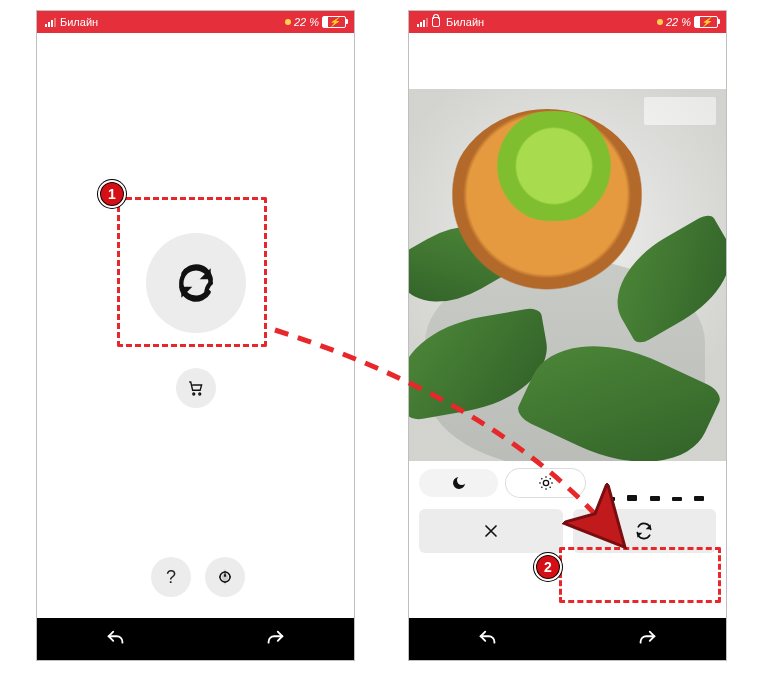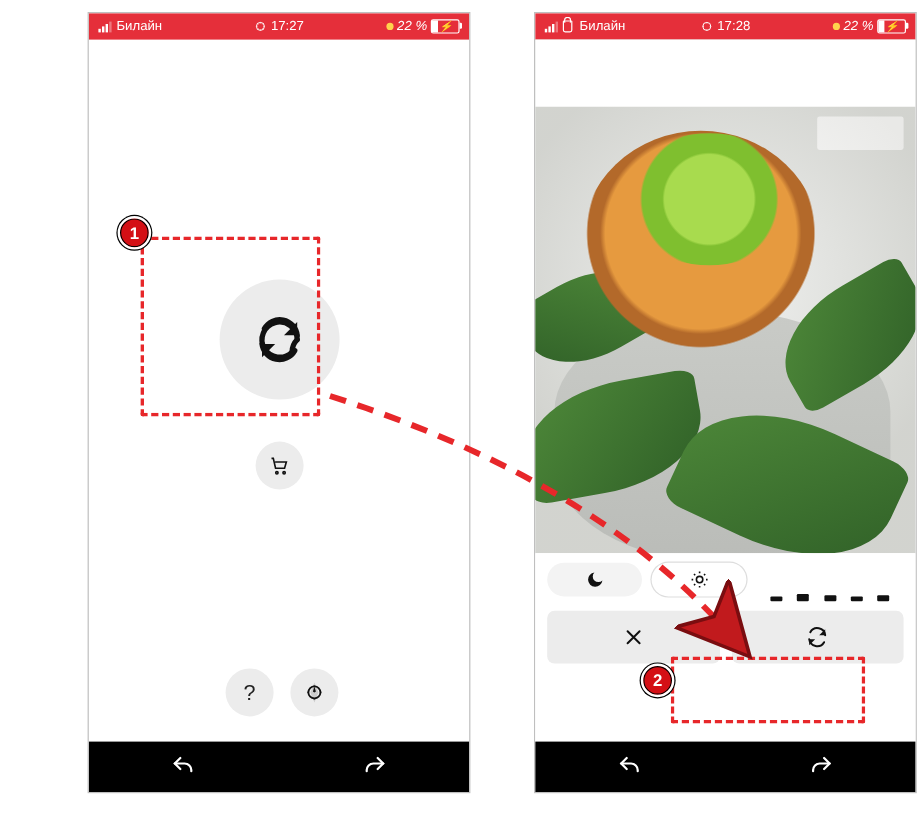--- a/index.html
+++ b/index.html
@@ -26,21 +26,20 @@
     height:690px;
   }
   .phone {
     position:absolute;
     width:var(--phone-w);
     height:var(--phone-h);
     box-sizing:border-box;
     border:1px solid var(--phone-border);
     background:#ffffff;
     overflow:hidden;
-    margin-left:37px;
   }
   .phone.left { left:36px; top:10px; }
   .phone.right { left:408px; top:10px; }
 
   
   .status-bar {
     height:22px;
     background:var(--red-status);
     color:#fff;
     display:flex;
@@ -233,29 +232,20 @@
     <div class="status-bar">
       <div class="status-left">
         <span class="signal">
             <span></span>
             <span></span>
             <span></span>
             <span></span>
           </span>
         <span>Билайн</span>
       </div>
-      <div class="status-center">
-        <span class="gear-mini">
-          <svg viewBox="0 0 24 24" fill="none" stroke="#fff" stroke-width="2">
-              <circle cx="12" cy="12" r="8"></circle>
-              <path d="M12 4v2M12 18v2M4 12h2M18 12h2M6.3 6.3l1.4 1.4M16.3 16.3l1.4 1.4M6.3 17.7l1.4-1.4M16.3 7.7l1.4-1.4"></path>
-            </svg>
-        </span>
-        <span>17:27</span>
-      </div>
       <div class="status-right">
         <span class="dot-y"></span>
         <span>22 %</span>
         <span class="battery">
             <span class="battery-fill"></span>
             <span class="battery-bolt">⚡</span>
           </span>
       </div>
     </div>
 
@@ -313,29 +303,20 @@
     <div class="status-bar">
       <div class="status-left">
         <span class="signal">
             <span></span>
             <span></span>
             <span></span>
             <span></span>
           </span>
         <span class="lock-mini"></span>
         <span>Билайн</span>
-      </div>
-      <div class="status-center">
-        <span class="gear-mini">
-          <svg viewBox="0 0 24 24" fill="none" stroke="#fff" stroke-width="2">
-              <circle cx="12" cy="12" r="8"></circle>
-              <path d="M12 4v2M12 18v2M4 12h2M18 12h2"></path>
-            </svg>
-        </span>
-        <span>17:28</span>
       </div>
       <div class="status-right">
         <span class="dot-y"></span>
         <span>22 %</span>
         <span class="battery">
             <span class="battery-fill"></span>
             <span class="battery-bolt">⚡</span>
           </span>
       </div>
     </div>

